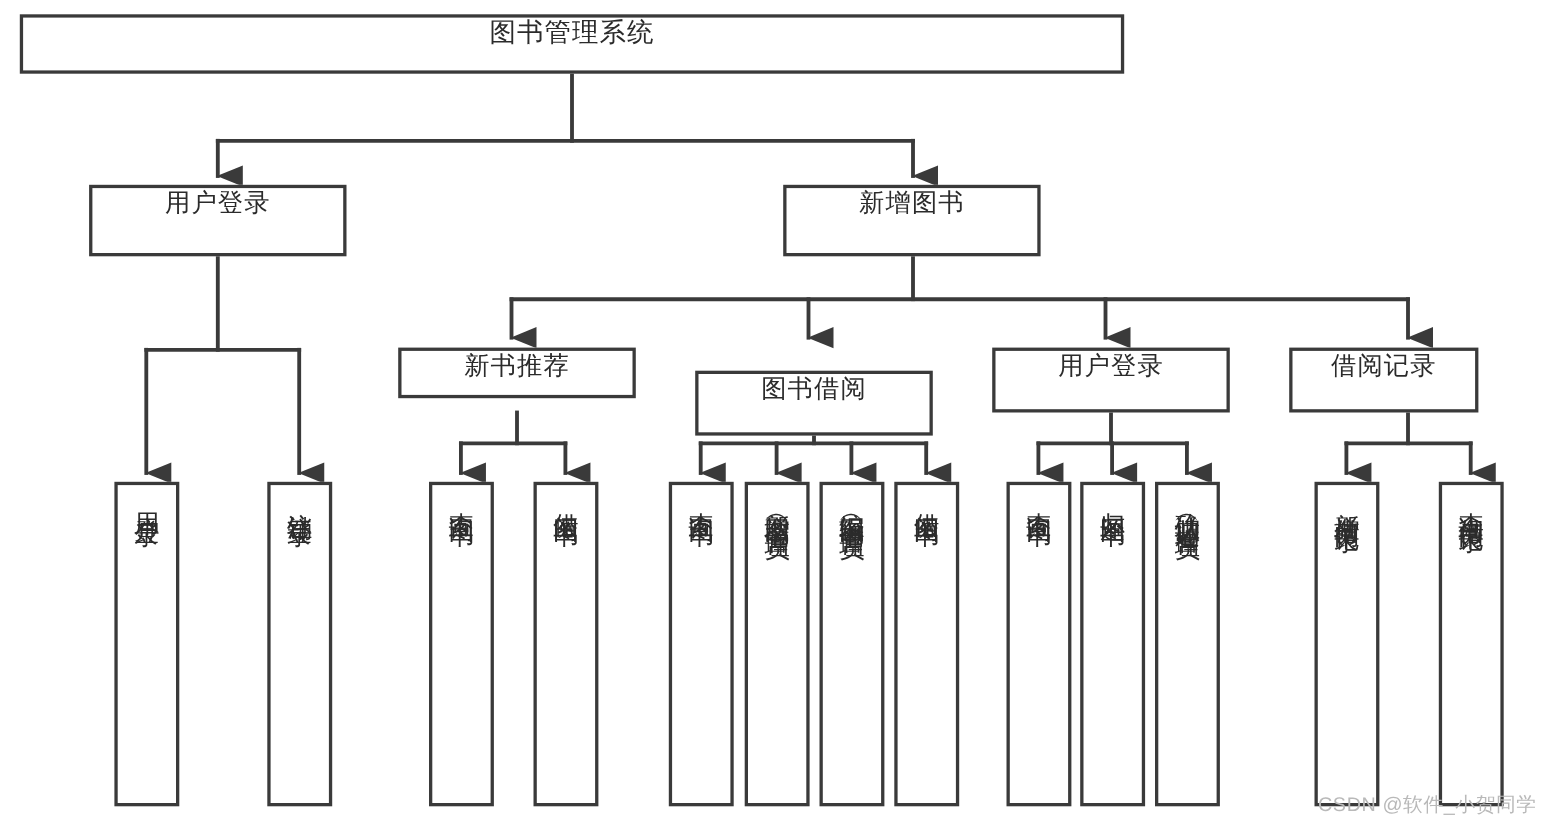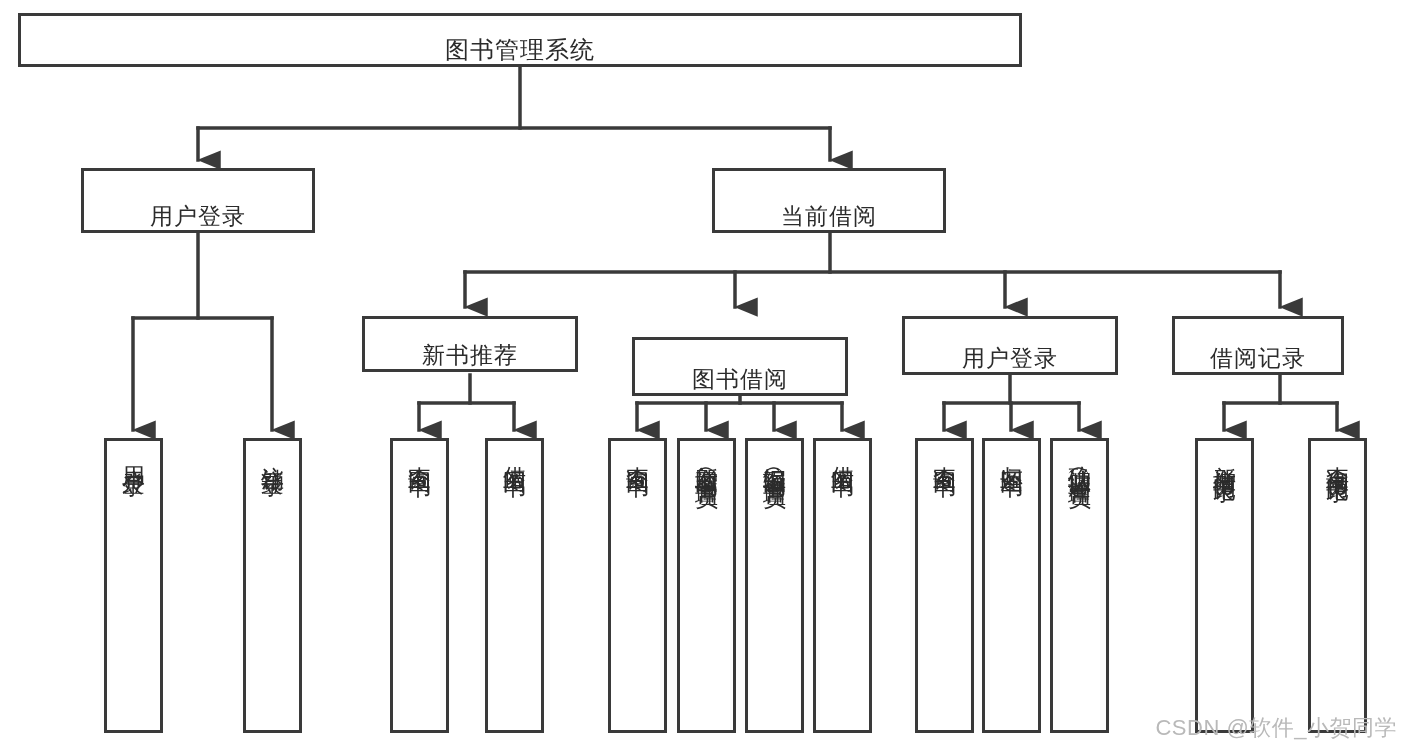--- a/index.html
+++ b/index.html
@@ -25,21 +25,21 @@
     height: 747px;
     pointer-events: none;
   }
   
   .node {
     position: absolute;
     box-sizing: border-box;
     border: 3px solid #3a3a3a;
     background: #ffffff;
     display: flex;
-    align-items: flex-end;
+    align-items: flex-start;
     justify-content: center;
     color: #2b2b2b;
     z-index: 2;
   }
   .node .label {
     display: block;
     text-align: center;
     line-height: 1.18;
     white-space: nowrap;
   }
@@ -61,21 +61,21 @@
     font-size: 23px;
     letter-spacing: 3px;
     line-height: 1;
     white-space: nowrap;
   }
   
   #watermark {
     position: absolute;
     right: 8px;
     bottom: 4px;
-    font-size: 22px;
+    font-size: 18px;
     color: #b9b9b9;
     letter-spacing: 0.5px;
     z-index: 3;
     white-space: nowrap;
   }
 </style>
 </head>
 <body>
 
 <div id="canvas">
@@ -136,24 +136,24 @@
   </svg>
 
   <div class="node h root" style="left:18px; top:13px; width:1004px; height:54px;">
     <span class="label">图书管理系统</span>
   </div>
 
   <div class="node h" style="left:81px; top:168px; width:234px; height:65px;">
     <span class="label">用户登录</span>
   </div>
   <div class="node h" style="left:712px; top:168px; width:234px; height:65px;">
-    <span class="label">当前借阅</span>
-  </div>
-
-  <div class="node h" style="left:362px; top:316px; width:216px; height:56px;">
+    <span class="label">新增图书</span>
+  </div>
+
+  <div class="node h" style="left:362px; top:316px; width:216px; height:46px;">
     <span class="label">新书推荐</span>
   </div>
   <div class="node h" style="left:632px; top:316px; width:216px; height:59px;margin-top:21px;">
     <span class="label">图书借阅</span>
   </div>
   <div class="node h" style="left:902px; top:316px; width:216px; height:59px;">
     <span class="label">用户登录</span>
   </div>
   <div class="node h" style="left:1172px; top:316px; width:172px; height:59px;">
     <span class="label">借阅记录</span>

